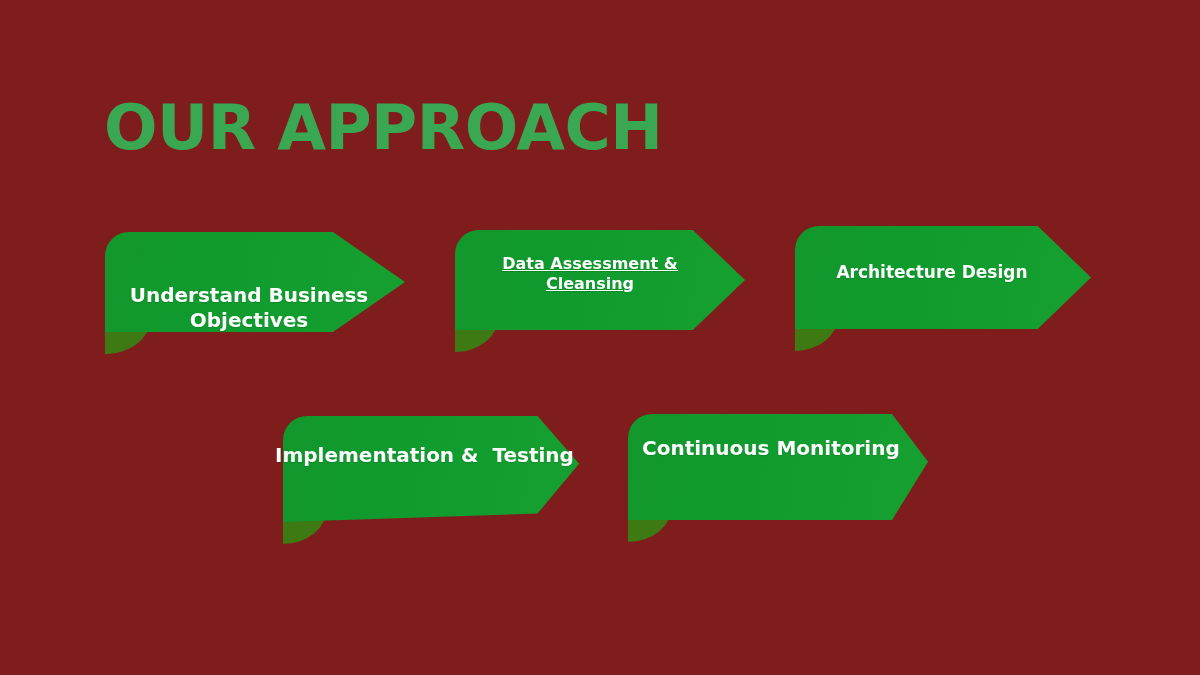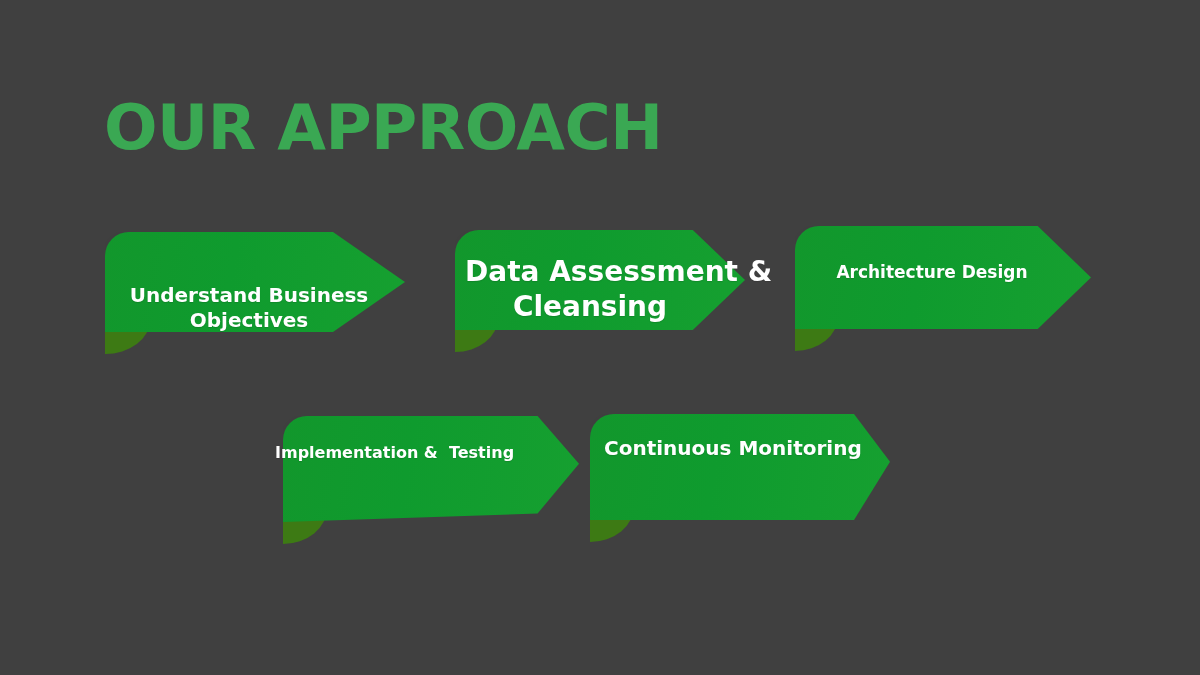--- a/index.html
+++ b/index.html
@@ -11,21 +11,21 @@
     height: 675px;
     background: #ffffff;
     font-family: "Liberation Sans", sans-serif;
     overflow: hidden;
     position: relative;
   }
 
   #slide {
     position: absolute;
     inset: 0;
-    background: #404040;
+    background: #7f1d1d;
   }
 
   
   #slide-title {
     position: absolute;
     left: 104px;
     top: 93px;
     font-size: 63px;
     line-height: 70px;
     font-weight: bold;
@@ -89,21 +89,22 @@
   
   #banner-2 { left: 455px; top: 230px; width: 290px; height: 122px; }
   #banner-2 .banner-body {
     width: 290px; height: 100px;
     border-top-left-radius: 24px;
     clip-path: polygon(0 0, 82% 0, 100% 50%, 82% 100%, 0 100%);
   }
   #banner-2 .banner-tail { top: 88px; width: 43px; height: 34px; }
   #banner-2 .banner-label {
     left: 10px; top: 24px; width: 250px;
-    font-size: 28px;
+    font-size: 16px;
+    text-decoration: underline;
   }
 
   
   #banner-3 { left: 795px; top: 226px; width: 296px; height: 125px; }
   #banner-3 .banner-body {
     width: 296px; height: 103px;
     border-top-left-radius: 24px;
     clip-path: polygon(0 0, 82% 0, 100% 50%, 82% 100%, 0 100%);
   }
   #banner-3 .banner-tail { top: 90px; width: 43px; height: 35px; }
@@ -115,26 +116,26 @@
   
   #banner-4 { left: 283px; top: 416px; width: 296px; height: 128px; }
   #banner-4 .banner-body {
     width: 296px; height: 106px;
     border-top-left-radius: 24px;
     clip-path: polygon(0 0, 86% 0, 100% 45%, 86% 92%, 0 100%);
   }
   #banner-4 .banner-tail { top: 92px; width: 44px; height: 36px; }
   #banner-4 .banner-label {
     left: -8px; top: 27px; width: 320px;
-    font-size: 16px;
+    font-size: 20px;
     text-align: left;
   }
 
   
-  #banner-5 { left: 590px; top: 414px; width: 300px; height: 128px; }
+  #banner-5 { left: 628px; top: 414px; width: 300px; height: 128px; }
   #banner-5 .banner-body {
     width: 300px; height: 106px;
     border-top-left-radius: 24px;
     clip-path: polygon(0 0, 88% 0, 100% 45%, 88% 100%, 0 100%);
   }
   #banner-5 .banner-tail { top: 92px; width: 44px; height: 36px; }
   #banner-5 .banner-label {
     left: 14px; top: 22px; width: 250px;
     font-size: 20px;
   }

